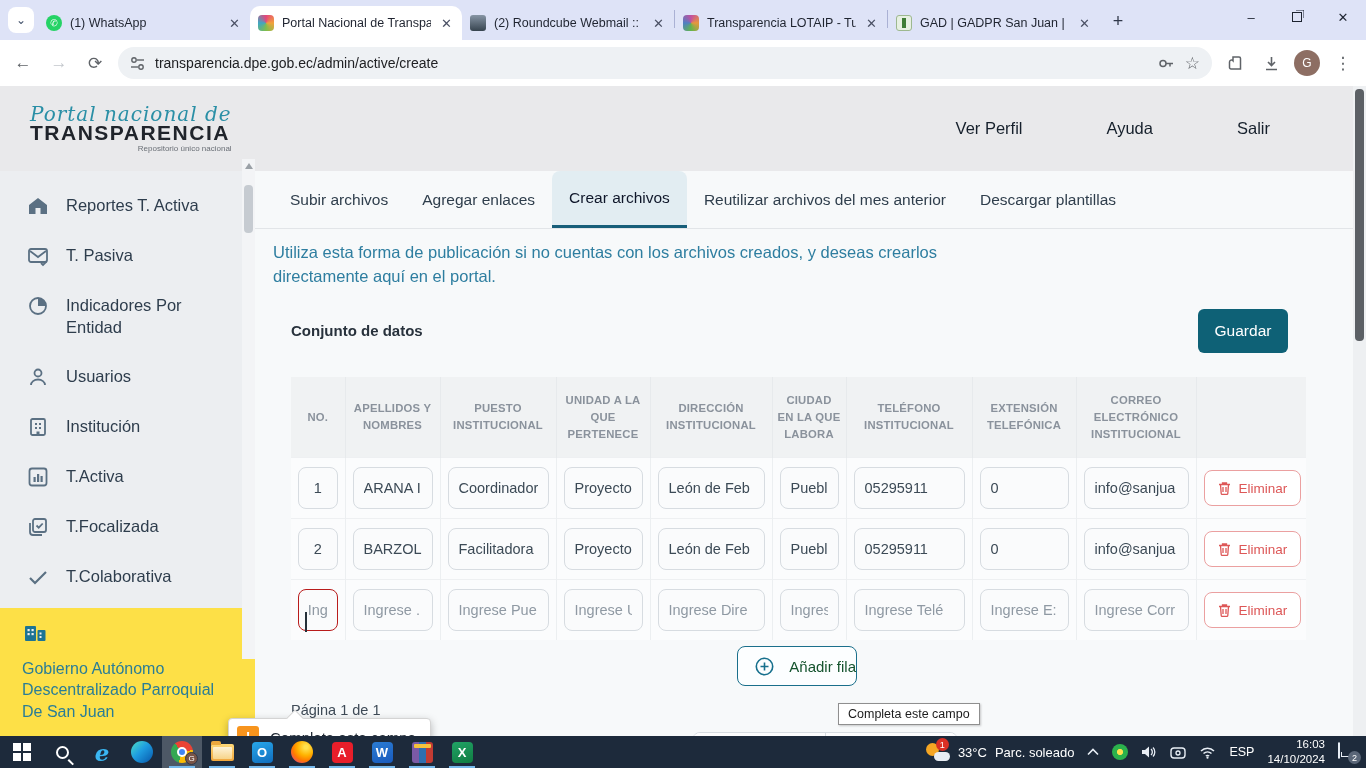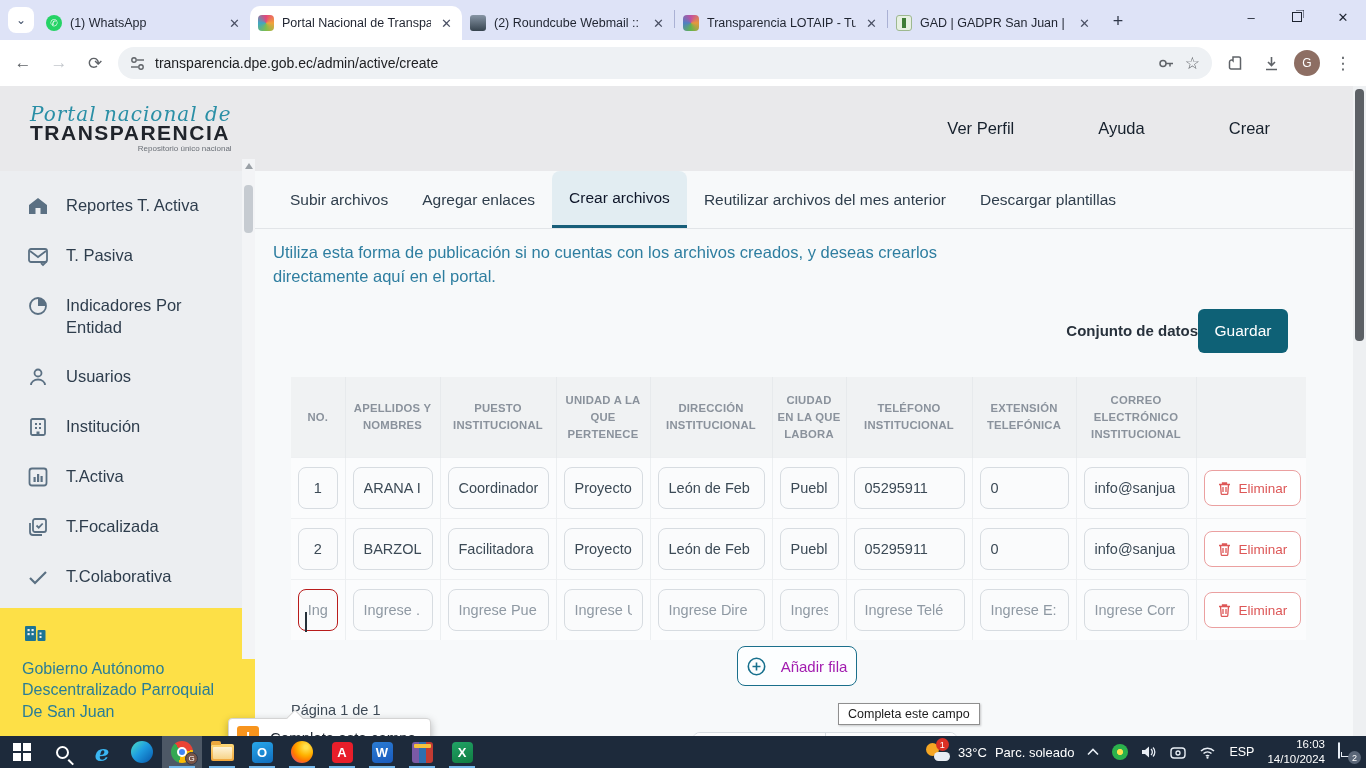--- a/index.html
+++ b/index.html
@@ -56,37 +56,37 @@
   .sscroll { position:absolute; top:-12px; right:0; width:13px; height:500px; background:#f3f4f6; }
   .sscroll .arrow { display:block; margin:4px auto 0; width:0; height:0; border-left:4px solid transparent; border-right:4px solid transparent; border-bottom:6px solid #9aa0a6; }
   .sscroll .sthumb { position:absolute; top:26px; left:2px; width:9px; height:48px; background:#c6cbd1; border-radius:4px; }
 
   
   .content { flex:1; position:relative; background:#f7f9fa; overflow:hidden; }
   .ptabs { display:flex; align-items:stretch; height:58px; border-bottom:1px solid #e2e5e8; padding-left:18px; }
   .ptab { display:flex; align-items:center; padding:0 17px; font-size:15.5px; color:#2f3e4c; }
   .ptab.active { background:#e2edf2; border-radius:8px 8px 0 0; border-bottom:3px solid #175e79; color:#0f172a; }
   .intro { margin:12px 0 0 18px; width:712px; color:#2e7ea0; font-size:16.5px; line-height:1.45; }
-  .datasetrow { display:flex; align-items:center; justify-content:flex-end; margin:20px 78px 0 36px; }
+  .datasetrow { display:flex; align-items:center; justify-content:space-between; margin:20px 78px 0 36px; }
   .datasetlabel { font-size:15px; font-weight:bold; color:#28323c; }
   .savebtn { width:90px; height:44px; background:#0e6176; color:#fff; border:none; border-radius:6px; font-size:15.5px; font-family:inherit; }
 
   table.grid { margin:24px 0 0 36px; width:1015px; border-collapse:collapse; table-layout:fixed; background:#fbfcfd; }
   .grid th { background:#f0f2f3; color:#8a929c; font-size:11.3px; font-weight:bold; text-transform:uppercase; text-align:center; padding:10px 5px; height:81px; letter-spacing:.2px; border-right:1px solid #e7eaec; line-height:1.5; }
   .grid td { padding:9px 7px; border-right:1px solid #eceff1; border-top:1px solid #eef0f2; height:59px; background:#fbfcfd; }
   .grid th:last-child, .grid td:last-child { border-right:none; }
   .cellinput { width:100%; height:42px; border:1px solid #d7dce1; border-radius:8px; background:#fafbfc; padding:0 10px; font-size:14.5px; color:#3c4a56; font-family:inherit; }
   .cellinput::placeholder { color:#8f99a3; }
   td.noc .cellinput { text-align:center; padding:0 4px; }
   .focused { border:1px solid #b91c1c; padding:0 4px; }
   .delbtn { height:36px; padding:0 13px; display:flex; align-items:center; gap:8px; margin:0 auto; background:#fff; border:1px solid #eba0a0; border-radius:8px; color:#dd5757; font-size:13.5px; font-family:inherit; }
   .inputwrap { position:relative; }
   .textcursor { position:absolute; left:7px; top:11px; width:1.5px; height:20px; background:#25303a; }
 
-  .addrow { margin:6px 0 0 482px; width:120px; height:40px; display:flex; align-items:center; justify-content:center; gap:15px; background:#fcfeff; border:1.5px solid #1a6f8b; border-radius:8px; color:#a21caf; font-size:15px; font-family:inherit; }
+  .addrow { margin:6px 0 0 482px; width:120px; height:40px; display:flex; align-items:center; justify-content:flex-end; gap:15px; background:#fcfeff; border:1.5px solid #1a6f8b; border-radius:8px; color:#14532d; font-size:15px; font-family:inherit; }
   .pageinfo { margin:16px 0 0 36px; font-size:14.5px; color:#3f4b57; }
   .pager { margin:14px 0 0 437px; width:266px; height:44px; display:flex; border:1px solid #d7dce1; border-radius:8px; overflow:hidden; background:#fff; }
   .pagebtn { flex:1; display:flex; align-items:center; justify-content:center; font-size:15.5px; color:#44505c; background:#fdfdfe; }
   .pagebtn:first-child { border-right:1px solid #d7dce1; }
 
   
   .tooltip-big { position:absolute; left:228px; top:632px; height:38px; display:flex; align-items:center; gap:11px; padding:0 14px 0 8px; background:#fff; border:1px solid #d4d4d4; border-radius:4px; box-shadow:0 3px 8px rgba(0,0,0,.28); font-size:15px; color:#1f2833; z-index:5; }
   .tooltip-big .caret { position:absolute; left:60px; top:-7px; width:12px; height:12px; background:#fff; border-left:1px solid #d4d4d4; border-top:1px solid #d4d4d4; transform:rotate(45deg); }
   .warnsq { width:22px; height:22px; background:#f7941d; border-radius:3px; color:#fff; font-weight:bold; font-size:14px; display:flex; align-items:center; justify-content:center; }
   .tooltip-native { position:absolute; left:838px; top:617px; padding:3px 9px; background:#fff; border:1px solid #8f8f8f; box-shadow:1px 1px 2px rgba(0,0,0,.2); font-size:12.5px; color:#1c1c1c; z-index:5; }
@@ -221,21 +221,21 @@
 
     <div class="pageheader">
       <div class="logo">
         <div class="l1">Portal nacional de</div>
         <div class="l2">TRANSPARENCIA</div>
         <div class="l3">Repositorio único nacional</div>
       </div>
       <div class="hlinks">
         <span>Ver Perfil</span>
         <span>Ayuda</span>
-        <span>Crear</span>
+        <span>Salir</span>
       </div>
     </div>
 
     <div class="bodyrow">
 
       <aside class="sidebar">
         <div class="sitem">
           <svg width="24" height="24" viewBox="0 0 24 24">
               <path d="M3 11 L12 4 L21 11 V20 H14.5 V14 H9.5 V20 H3 Z" fill="#5b7083"></path>
             </svg>

